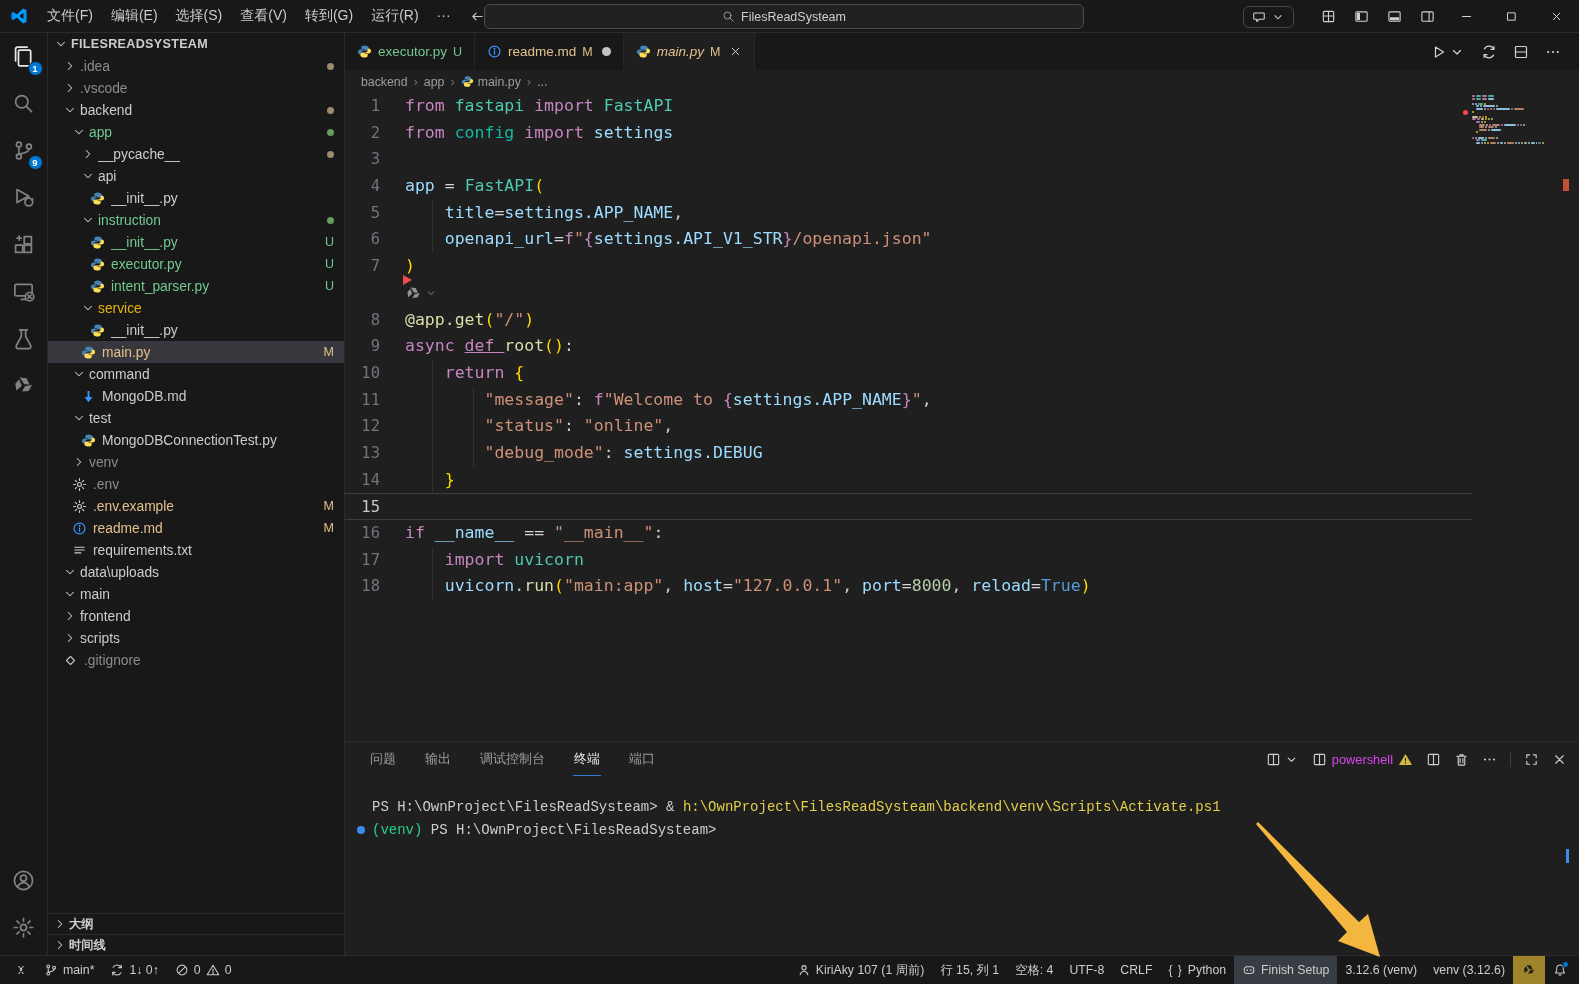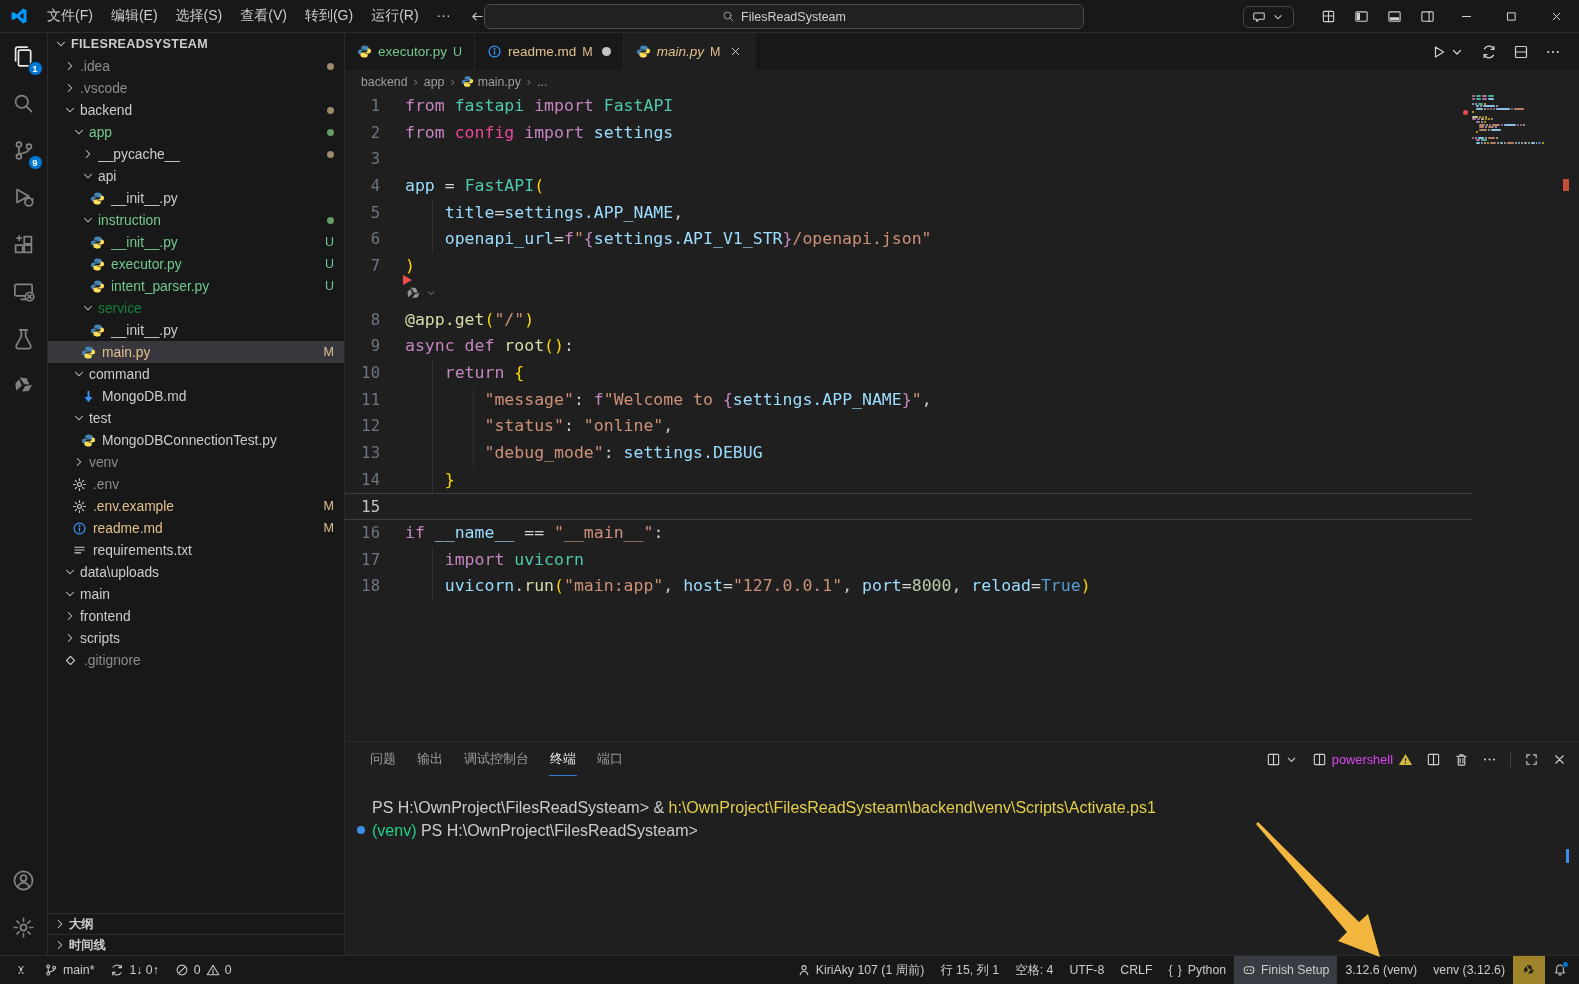--- a/index.html
+++ b/index.html
@@ -92,30 +92,30 @@
 .widgeticons svg{width:17px;height:17px}
 .widgeticons .cv svg{width:12px;height:12px}
 #minimap{position:absolute;left:1127px;top:2px;width:73px}
 .mrow{height:2px;margin-bottom:.6px;display:flex}
 .mseg{height:2px;border-radius:1px;margin-right:1px;opacity:.85}
 #mm-dot{position:absolute;left:1118px;top:17px;width:5px;height:5px;border-radius:50%;background:#f14c4c}
 .ovr-mark{position:absolute;left:1218px;top:86px;width:6px;height:12px;background:#c74e39}
 
 #panel{position:absolute;left:345px;top:741px;width:1234px;height:214px;background:#1f1f1f;border-top:1px solid #2b2b2b}
 #panelhead{height:34px;display:flex;align-items:center;padding:0 12px 0 24px}
-#ptabs{display:flex;gap:19px;height:100%}
+#ptabs{display:flex;gap:27px;height:100%}
 .ptab{display:flex;align-items:center;font-size:13px;color:#9d9d9d;border-bottom:1px solid transparent;padding:0 1px}
 .ptab.active{color:#e7e7e7;border-bottom-color:#2e7cd6}
 #pctrls{margin-left:auto;display:flex;align-items:center;gap:13px;color:#cfcfcf}
 #pctrls svg{width:15px;height:15px}
 .pc{display:flex;align-items:center;gap:3px}
 .pc .cv svg{width:11px;height:11px}
 .ps-label{font-size:12.8px;display:flex;align-items:center;gap:5px}
 .pdiv{width:1px;height:15px;background:#404040}
-#term{padding:20px 0 0 27px;font-family:Liberation Sans, sans-serif;font-size:16px;line-height:23px;color:#ccc}
+#term{padding:20px 0 0 27px;font-family:Liberation Mono, monospace;font-size:14px;line-height:23px;color:#ccc}
 .tline{position:relative;white-space:pre}
 .tdec{position:absolute;left:-15px;top:7px;width:8px;height:8px;border-radius:50%;background:#3b8eea}
 #pscroll{position:absolute;right:10px;top:107px;width:3px;height:14px;background:#3b8eea}
 
 #statusbar{position:absolute;left:0;top:955px;width:1579px;height:29px;background:#181818;
   border-top:1px solid #2b2b2b;display:flex;align-items:stretch;font-size:12.3px;color:#ccc;z-index:6}
 #sbleft{display:flex;padding-left:6px}
 #sbright{margin-left:auto;display:flex;align-items:stretch;padding-right:4px}
 .sitem{display:flex;align-items:center;gap:5px;padding:0 8px}
 .sitem svg{width:14px;height:14px}
@@ -445,21 +445,21 @@
           <span class="right">
             <span style="color: rgb(115, 201, 145);">U</span>
           </span>
         </div>
         <div class="trow" style="padding-left: 33px;">
           <span class="chev">
             <svg viewBox="0 0 16 16" fill="none" stroke="currentColor" stroke-width="1.2" stroke-linecap="round" stroke-linejoin="round">
               <path d="M4 6l4 4 4-4"></path>
             </svg>
           </span>
-          <span class="lbl" style="color: #15803d;">service</span>
+          <span class="lbl" style="color: #eab308;">service</span>
           <span class="right"></span>
         </div>
         <div class="trow" style="padding-left: 42px;">
           <span class="ficon">
             <svg viewBox="0 0 16 16">
               <path fill="#4584b6" d="M7.8 1.5c-1.9 0-3.2.8-3.2 2v1.8h3.3v.5H3.4C2.1 5.8 1 6.8 1 8.5s1.1 2.7 2.4 2.7h1.3V9.4C4.7 8 5.8 7 7.2 7h3.2c1.1 0 1.9-.8 1.9-1.9V3.5c0-1.2-2.6-2-4.5-2z"></path>
               <path fill="#ffde57" d="M8.2 14.5c1.9 0 3.2-.8 3.2-2v-1.8H8.1v-.5h4.5c1.3 0 2.4-1 2.4-2.7S13.9 4.8 12.6 4.8h-1.3v1.8c0 1.4-1.1 2.4-2.5 2.4H5.6c-1.1 0-1.9.8-1.9 1.9v1.6c0 1.2 2.6 2 4.5 2z"></path>
             </svg>
           </span>
           <span class="lbl" style="color: rgb(204, 204, 204);">__init__.py</span>
@@ -730,21 +730,21 @@
         </span>
       </div>
     <div id="codearea">
       <div id="codelines">
           <div class="crow">
             <span class="lnum">1</span>
             <span class="ctext"><span style="color: rgb(197, 134, 192);">from</span><span style="color: rgb(78, 201, 176);"> fastapi</span><span style="color: rgb(197, 134, 192);"> import</span><span style="color: rgb(78, 201, 176);"> FastAPI</span></span>
           </div>
           <div class="crow">
             <span class="lnum">2</span>
-            <span class="ctext"><span style="color: rgb(197, 134, 192);">from</span><span style="color: #ec4899;"> config</span><span style="color: rgb(197, 134, 192);"> import</span><span style="color: rgb(156, 220, 254);"> settings</span></span>
+            <span class="ctext"><span style="color: rgb(197, 134, 192);">from</span><span style="color: #14b8a6;"> config</span><span style="color: rgb(197, 134, 192);"> import</span><span style="color: rgb(156, 220, 254);"> settings</span></span>
           </div>
           <div class="crow">
             <span class="lnum">3</span>
             <span class="ctext"></span>
           </div>
           <div class="crow">
             <span class="lnum">4</span>
             <span class="ctext"><span style="color: rgb(156, 220, 254);">app</span><span style="color: rgb(212, 212, 212);"> = </span><span style="color: rgb(78, 201, 176);">FastAPI</span><span style="color: rgb(255, 215, 0);">(</span></span>
           </div>
           <div class="crow">
@@ -776,21 +776,21 @@
                 </svg>
               </span>
             </span>
           </div>
           <div class="crow">
             <span class="lnum">8</span>
             <span class="ctext"><span style="color: rgb(220, 220, 170);">@app.get</span><span style="color: rgb(255, 215, 0);">(</span><span style="color: rgb(206, 145, 120);">"/"</span><span style="color: rgb(255, 215, 0);">)</span></span>
           </div>
           <div class="crow">
             <span class="lnum">9</span>
-            <span class="ctext"><span style="color: rgb(197, 134, 192);">async </span><span style="color: rgb(197, 134, 192);">def </span><span style="color: rgb(220, 220, 170);">root</span><span style="color: rgb(255, 215, 0);">(</span><span style="color: rgb(255, 215, 0);">)</span><span style="color: rgb(204, 204, 204);">:</span></span>
+            <span class="ctext"><span style="color: rgb(197, 134, 192);">async </span><span style="color: rgb(197, 134, 192); text-decoration: underline;">def </span><span style="color: rgb(220, 220, 170);">root</span><span style="color: rgb(255, 215, 0);">(</span><span style="color: rgb(255, 215, 0);">)</span><span style="color: rgb(204, 204, 204);">:</span></span>
           </div>
           <div class="crow">
             <span class="lnum">10</span>
             <i class="g" style="left: 87px;"></i>
             <span class="ctext"><span style="color: rgb(197, 134, 192);">    return</span><span style="color: rgb(204, 204, 204);"> </span><span style="color: rgb(255, 215, 0);">{</span></span>
           </div>
           <div class="crow">
             <span class="lnum">11</span>
             <i class="g" style="left: 87px;"></i>
             <i class="g" style="left: 128px;"></i>

